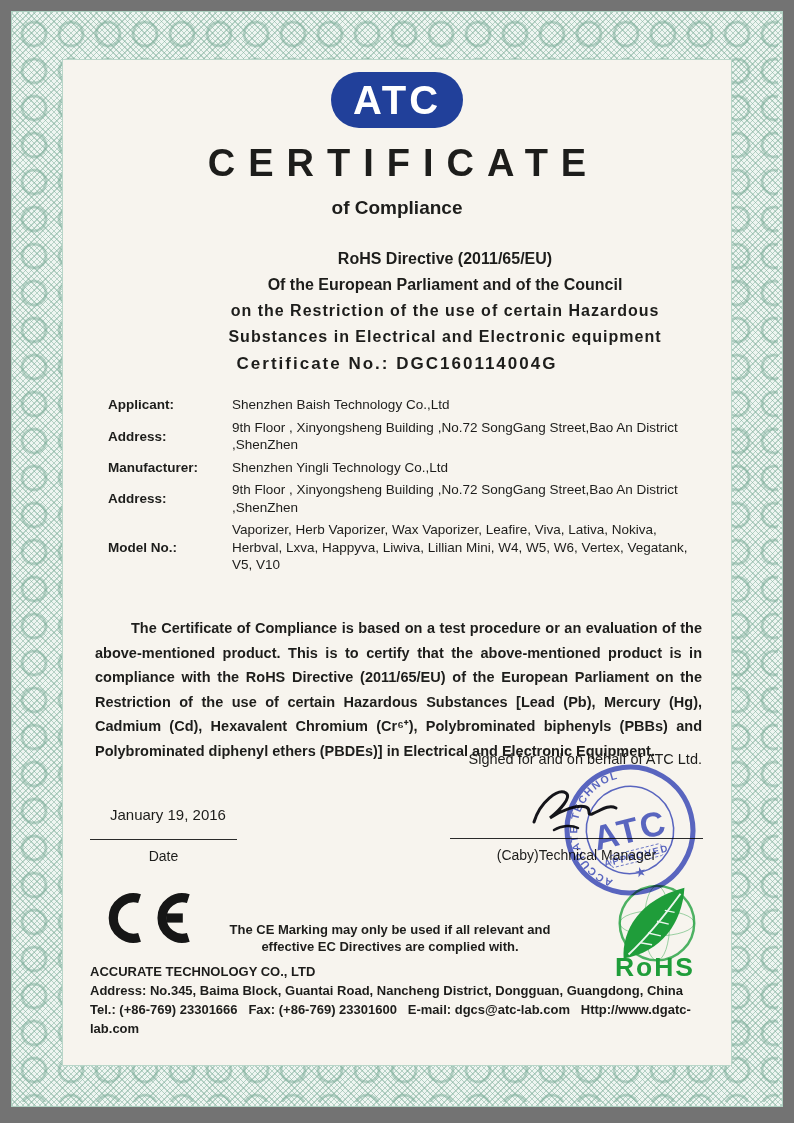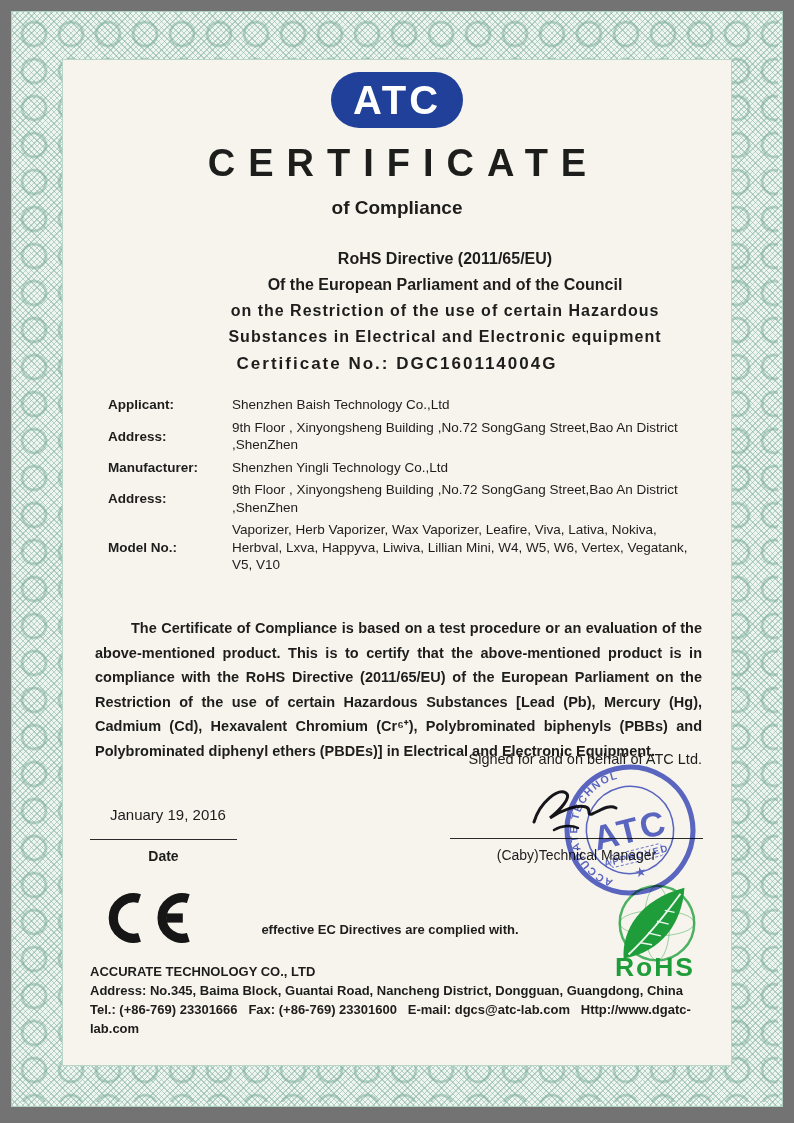--- a/index.html
+++ b/index.html
@@ -46,21 +46,21 @@
   .dvalue{flex:1;line-height:17.5px;}
   
   .bodytext{
     left:95px;top:616px;width:607px;text-align:justify;font-weight:bold;
     font-size:14.5px;line-height:24.5px;text-indent:36px;
   }
   .signedfor{top:751px;left:95px;width:607px;text-align:right;font-size:14.5px;}
   .datevalue{left:110px;top:806px;font-size:15px;}
   .hline{border-top:1.5px solid #2a2a2a;height:0;}
   .dateline{left:90px;top:839px;width:147px;}
-  .datelabel{left:90px;top:848px;width:147px;text-align:center;font-weight:bold;font-size:14px;}
+  .datelabel{left:90px;top:848px;width:147px;text-align:center;font-weight:normal;font-size:14px;}
   .sigline{left:450px;top:838px;width:253px;}
   .signer{left:450px;top:847px;width:253px;text-align:center;font-size:14px;}
   .signature{left:520px;top:778px;width:110px;height:65px;z-index:3;}
   .stamp{left:558px;top:758px;width:144px;height:144px;z-index:4;mix-blend-mode:multiply;opacity:.9;}
   .cemark{left:100px;top:892px;width:92px;height:52px;}
   .cenote{left:220px;top:921px;width:340px;text-align:center;font-weight:bold;font-size:13px;line-height:17px;}
   .rohslogo{left:596px;top:880px;width:118px;height:100px;}
   .footer{left:90px;top:962px;width:625px;font-weight:bold;font-size:13px;line-height:19px;}
   .prewrap{white-space:pre-wrap;}
 </style>
@@ -148,20 +148,21 @@
       </g>
     </svg>
 
     <svg class="abs cemark" viewBox="0 0 100 56">
       <path d="M 43 7 A 22 22 0 1 0 43 49" fill="none" stroke="#161616" stroke-width="10"></path>
       <path d="M 96 7 A 22 22 0 1 0 96 49" fill="none" stroke="#161616" stroke-width="10"></path>
       <line x1="72" y1="28" x2="90" y2="28" stroke="#161616" stroke-width="10"></line>
     </svg>
 
     <div class="abs cenote">
+      <div>The CE Marking may only be used if all relevant and</div>
       <div>effective EC Directives are complied with.</div>
     </div>
 
     <svg class="abs rohslogo" viewBox="0 0 120 102">
       <circle cx="62" cy="44" r="38" fill="none" stroke="#22a03f" stroke-width="2.5" opacity="0.8"></circle>
       <ellipse cx="62" cy="44" rx="38" ry="13" fill="none" stroke="#22a03f" stroke-width="1" opacity="0.45"></ellipse>
       <ellipse cx="62" cy="44" rx="13" ry="38" fill="none" stroke="#22a03f" stroke-width="1" opacity="0.45"></ellipse>
       <path d="M 28 80 C 26 52 44 20 90 8 C 88 44 66 74 28 80 Z" fill="#1f9d3a"></path>
       <path d="M 33 76 C 50 60 70 36 86 14" fill="none" stroke="#eaf6ec" stroke-width="2"></path>
       <path d="M 45 64 L 57 66 M 53 54 L 66 57 M 62 42 L 74 45 M 70 31 L 80 33" stroke="#eaf6ec" stroke-width="1.5"></path>

